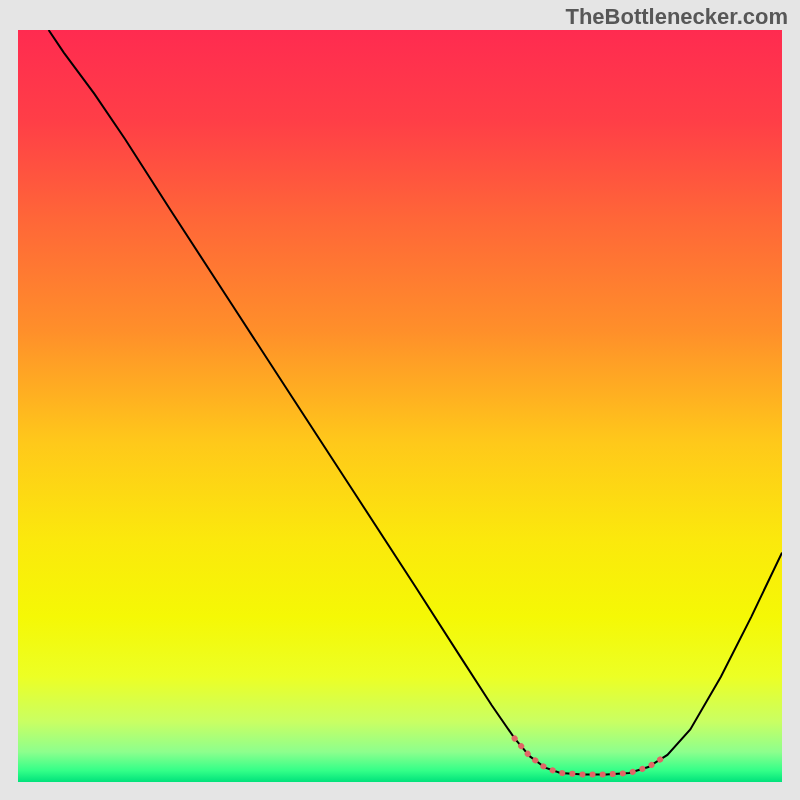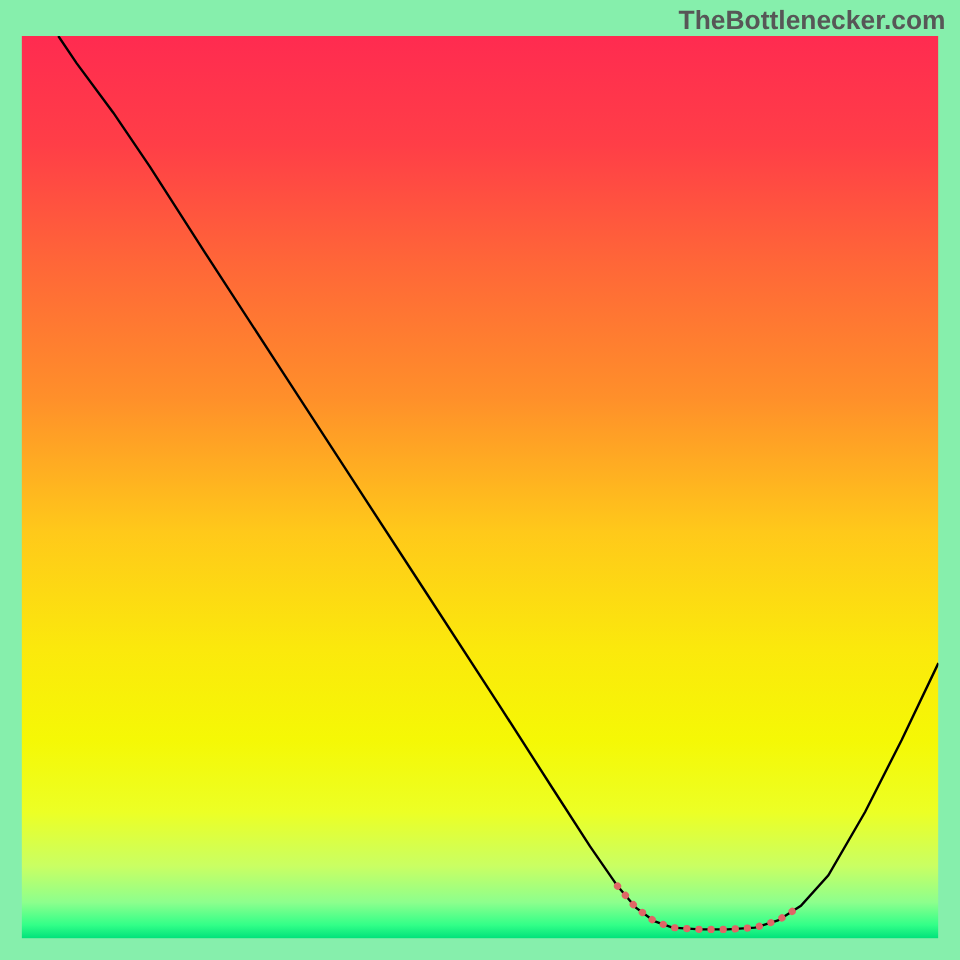--- a/index.html
+++ b/index.html
@@ -7,21 +7,21 @@
     padding: 0;
     width: 800px;
     height: 800px;
     background: #000;
     font-family: Arial, sans-serif;
     overflow: hidden;
   }
   .container {
     width: 800px;
     height: 800px;
-    background: #86efac;
+    background: #e5e5e5;
     position: relative;
   }
   .watermark {
     position: absolute;
     top: 4px;
     right: 12px;
     font-size: 22px;
     font-weight: bold;
     color: #575757;
     font-family: Arial, Helvetica, sans-serif;

